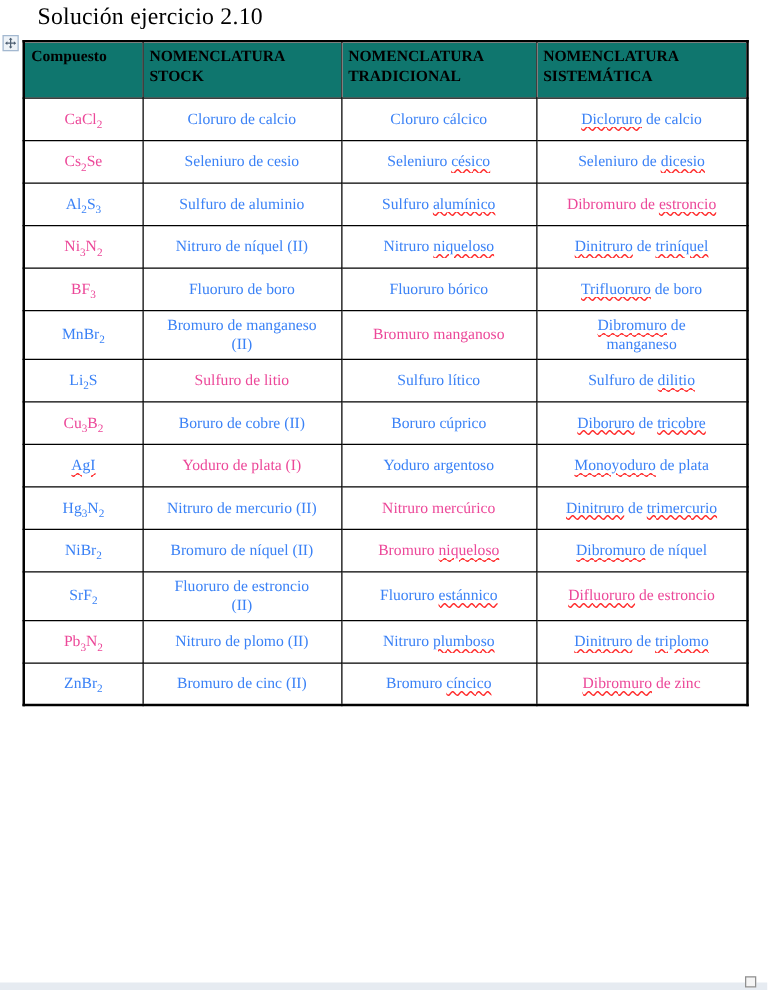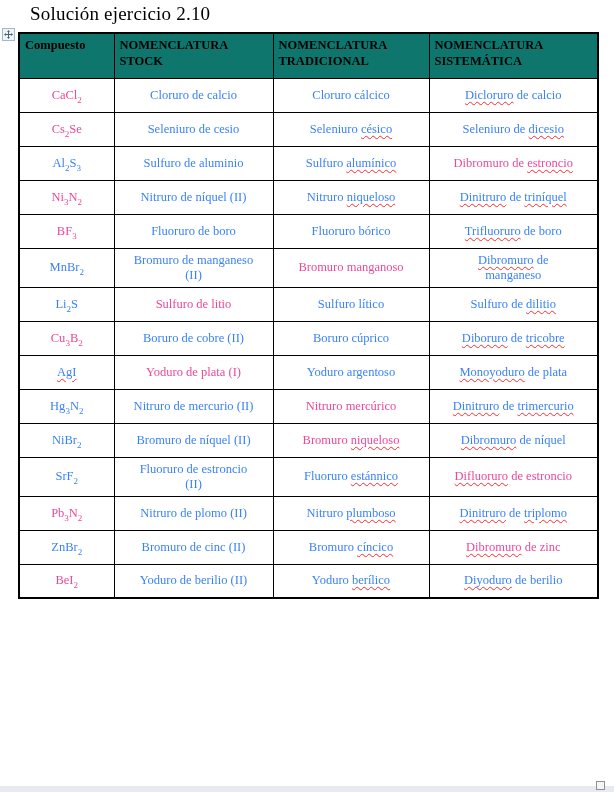--- a/index.html
+++ b/index.html
@@ -149,23 +149,17 @@
         <td class="red"><span>Nitruro</span> <span>de</span> <span>plomo</span> <span>(II)</span></td>
         <td class="red"><span>Nitruro</span> <span class="wavy">plumboso</span></td>
         <td class="red"><span class="wavy">Dinitruro</span> <span>de</span> <span class="wavy">triplomo</span></td>
       </tr>
       <tr>
         <td class="red"><span>ZnBr<sub>2</sub></span></td>
         <td class="red"><span>Bromuro</span> <span>de</span> <span>cinc</span> <span>(II)</span></td>
         <td class="red"><span>Bromuro</span> <span class="wavy">cíncico</span></td>
         <td class="black"><span class="wavy">Dibromuro</span> <span>de</span> <span>zinc</span></td>
       </tr>
-      <tr>
-        <td class="black"><span>BeI<sub>2</sub></span></td>
-        <td class="red"><span>Yoduro</span> <span>de</span> <span>berilio</span> <span>(II)</span></td>
-        <td class="red"><span>Yoduro</span> <span class="wavy">berílico</span></td>
-        <td class="red"><span class="wavy">Diyoduro</span> <span>de</span> <span>berilio</span></td>
-      </tr>
     </tbody>
 </table>
 
 <div class="bottom-band"></div>
 <div class="resize-handle"></div>
 
 </body></html>

